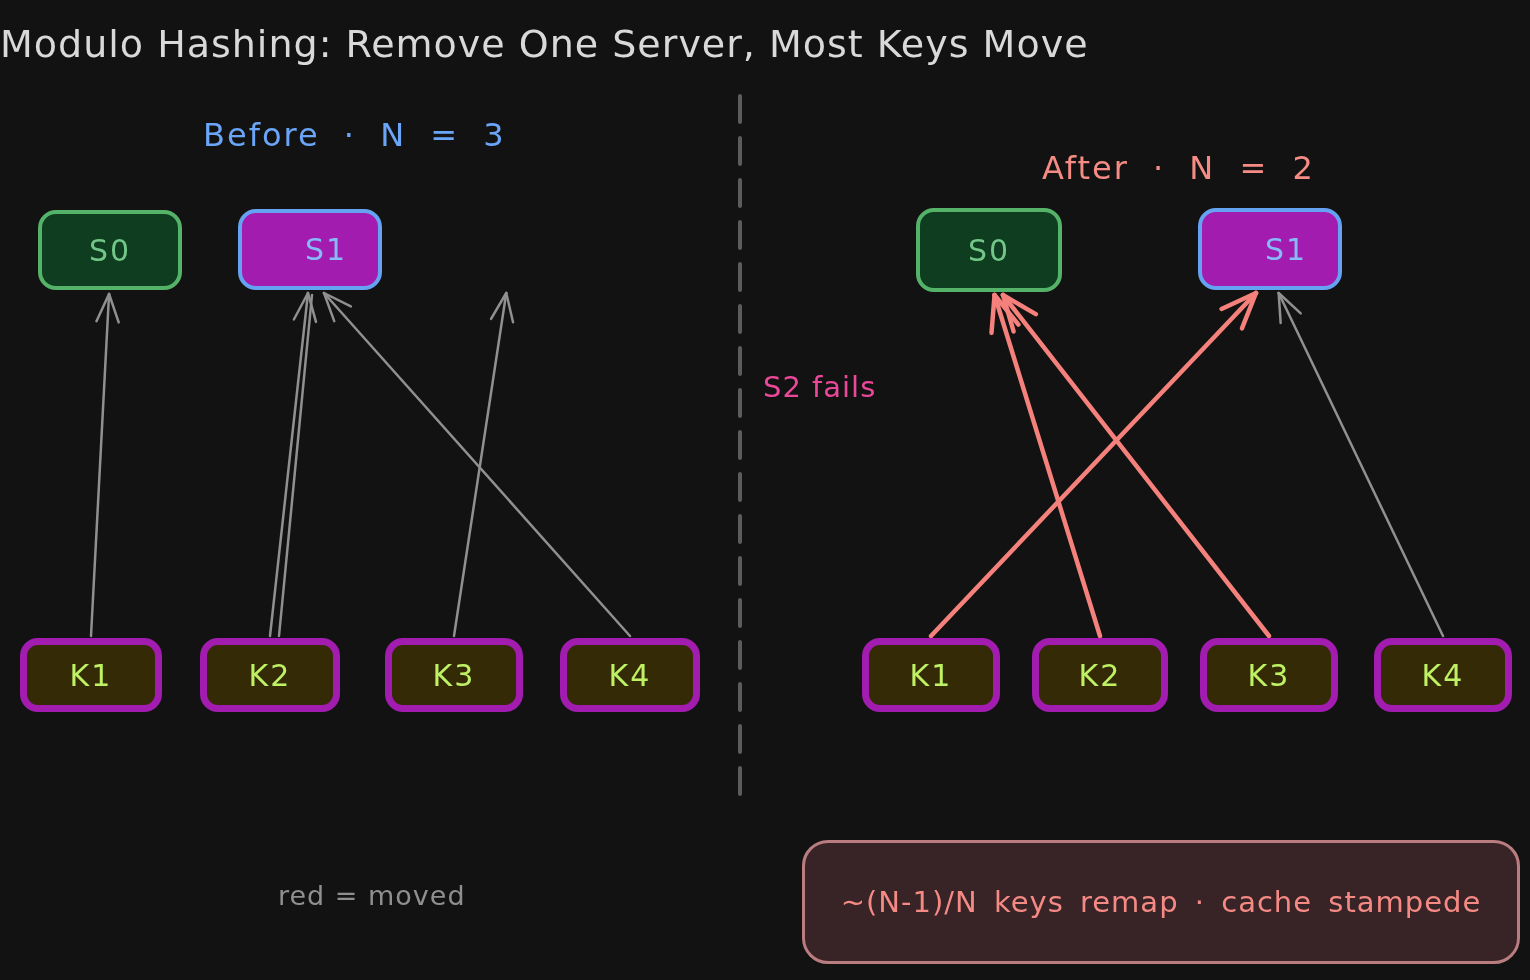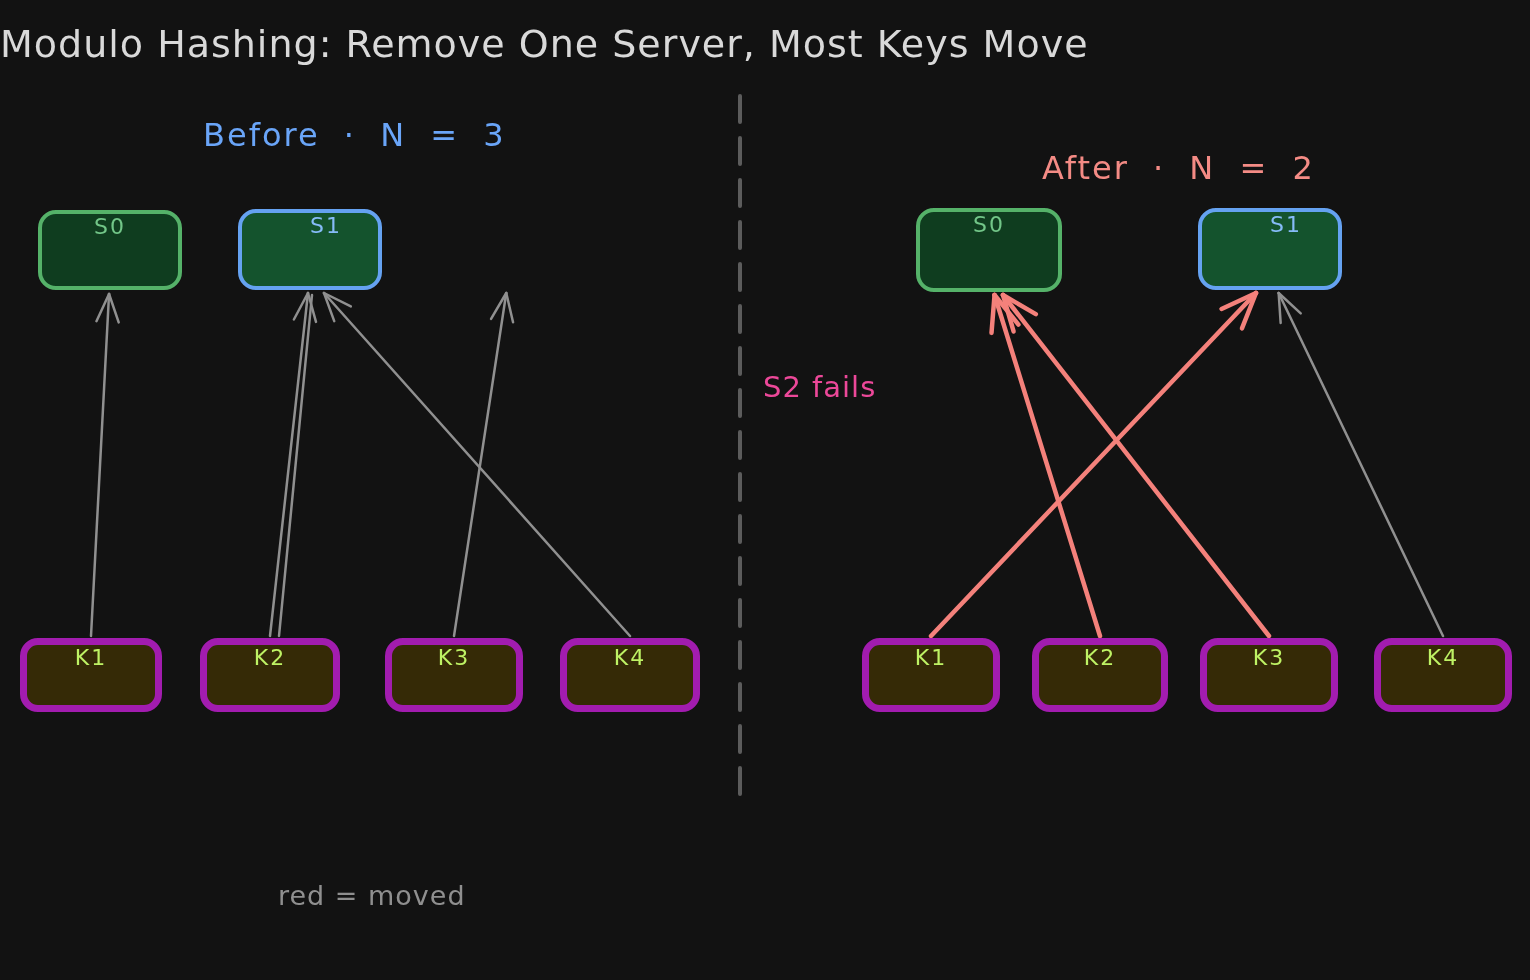--- a/index.html
+++ b/index.html
@@ -4,25 +4,25 @@
 <style>
   html,body{margin:0;padding:0;background:#121212;}
   body{width:1530px;height:980px;overflow:hidden;font-family:"DejaVu Sans",sans-serif;}
   .stage{position:relative;width:1530px;height:980px;background:#121212;}
   #edges{position:absolute;left:0;top:0;width:1530px;height:980px;pointer-events:none;}
   .title{position:absolute;left:0;top:22px;width:100%;text-align:left;
          font-size:38px;color:#d9d9d9;letter-spacing:1px;}
   .plabel{position:absolute;font-size:32px;letter-spacing:2px;word-spacing:12px;white-space:nowrap;}
   .plabel.before{left:203px;top:116px;color:#6aa5f8;}
   .plabel.after{left:1042px;top:124px;color:#f48b85;margin-top:25px;}
-  .box{position:absolute;display:flex;justify-content:center;
-       border-radius:18px;font-size:22px;letter-spacing:2px;box-sizing:border-box;}
+  .box{position:absolute;display:flex;align-items:center;justify-content:center;
+       border-radius:18px;font-size:30px;letter-spacing:2px;box-sizing:border-box;}
   .server{border-width:4px;border-style:solid;}
   .server.green{background:#0f3d1f;border-color:#55b269;color:#72c688;}
-  .server.blue{background:#14532d;border-color:#65a2f1;color:#86bbf7;padding-left:32px;}
+  .server.blue{background:#a21caf;border-color:#65a2f1;color:#86bbf7;padding-left:32px;}
   .server.orange{background:#4e2f0c;border-color:#d08a41;color:#e29b5e;}
   .key{background:#352a06;border:7px solid #a21caf;color:#bef264;}
   .s2fails{position:absolute;left:763px;top:370px;font-size:29px;color:#ec4899;letter-spacing:1px;}
   .legend{position:absolute;top:880px;font-size:27px;color:#8f8f8f;letter-spacing:1px;white-space:nowrap;}
   .legend.stayed{left:22px;}
   .legend.moved{left:278px;}
   .callout{position:absolute;left:802px;top:840px;width:712px;height:118px;
            border:3px solid #b97d80;border-radius:26px;background:#382327;
            display:flex;align-items:center;justify-content:center;
            font-size:29px;color:#f58a84;letter-spacing:1px;word-spacing:6px;white-space:nowrap;}
@@ -119,14 +119,17 @@
       <span>K3</span>
     </div>
   <div class="box key" style="left:1374px;top:638px;width:138px;height:74px;">
       <span>K4</span>
     </div>
 
   <div class="s2fails">S2 fails</div>
 
   <div class="legend moved">red = moved</div>
 
+  <div class="callout">
+    <span>~(N-1)/N keys remap · cache stampede</span>
+  </div>
 
 </div>
 
 </body></html>

